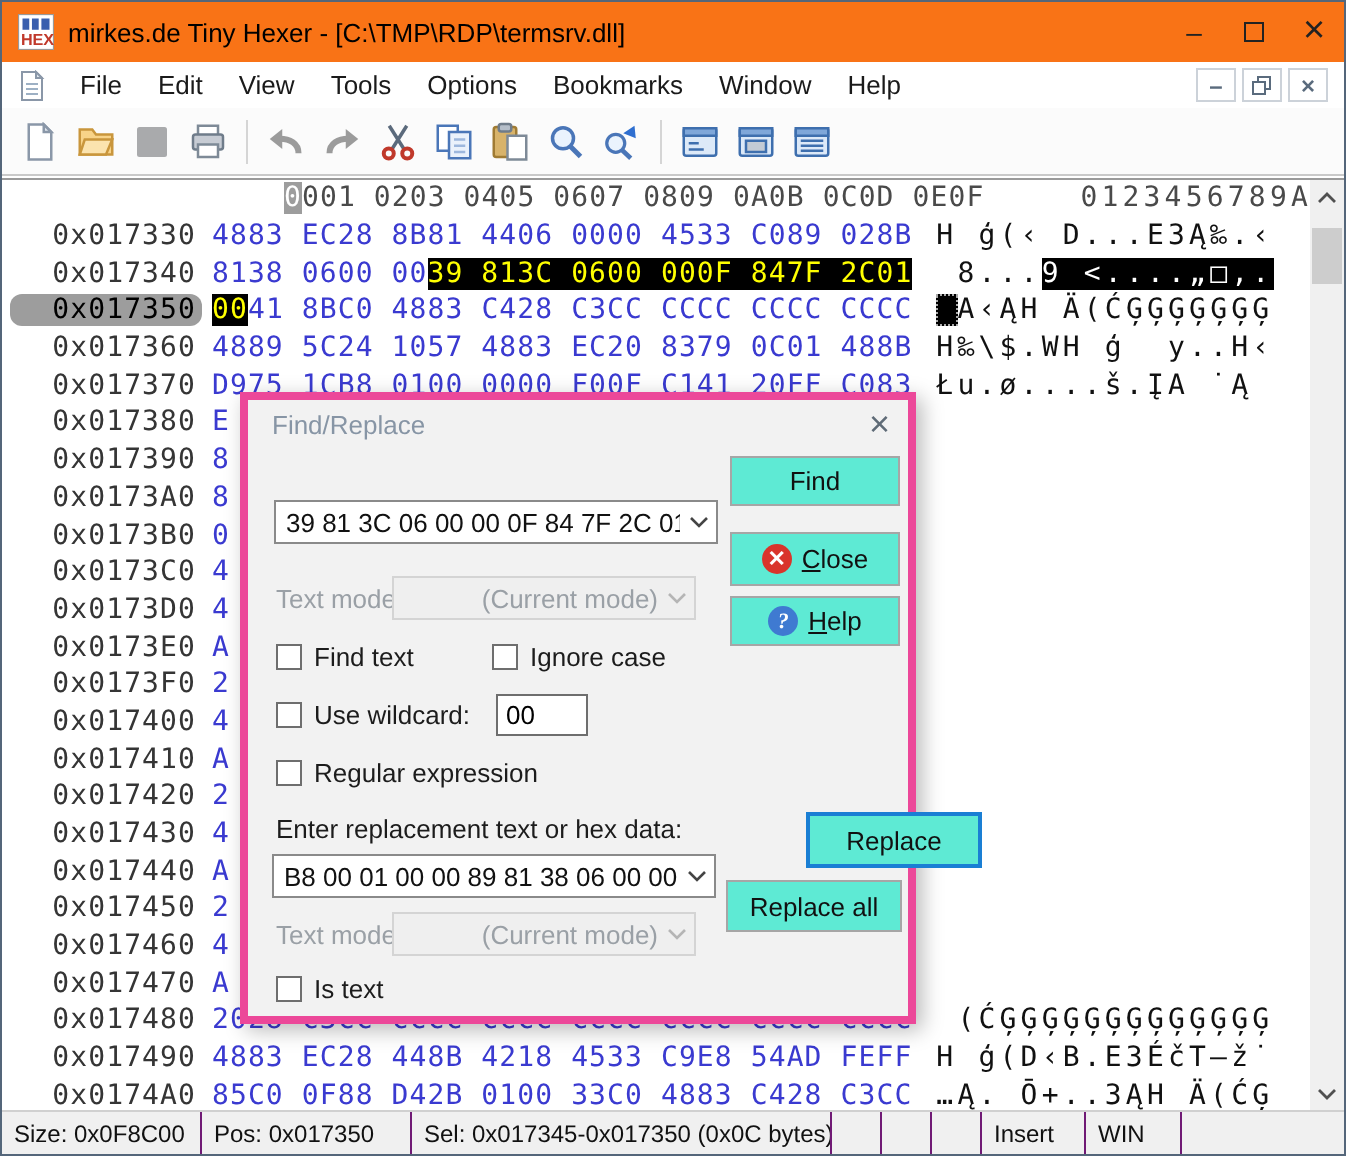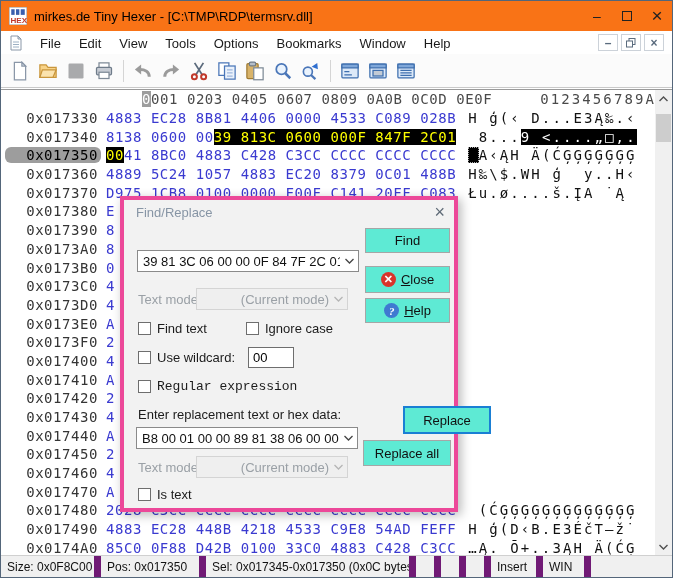--- a/index.html
+++ b/index.html
@@ -43,21 +43,21 @@
   .hexrow.header .hexcol, .hexrow.header .asciicol { color:#4a4a4a;padding-left:36px; }
   .colhl { background:#9d9d9d; color:#fff; }
   
   .vscroll { position:absolute; top:0; right:0; width:17px; bottom:0; background:#f0f0f0; }
   .vs-arrow { position:absolute; left:0; width:17px; height:17px; display:flex; align-items:center; justify-content:center; }
   .vs-arrow svg { width:9px; height:6px; }
   .vs-thumb { position:absolute; left:1px; width:15px; top:24px; height:28px; background:#cdcdcd; }
   
   .statusbar { position:absolute; left:0; right:0; bottom:0; height:22px; background:#f0f0f0; border-top:1px solid #d0d0d0;
                display:flex; font-size:12px; color:#111; }
-  .sb-cell { border-right:7px solid #701a75; padding:4px 0 0 6px; white-space:nowrap; overflow:hidden; }
+  .sb-cell { border-right:1px solid #701a75; padding:4px 0 0 6px; white-space:nowrap; overflow:hidden; }
   .sb-cell:nth-child(1){ width:100px; }
   .sb-cell:nth-child(2){ width:105px; }
   .sb-cell:nth-child(3){ width:210px; }
   .sb-cell:nth-child(4){ width:25px; }
   .sb-cell:nth-child(5){ width:25px; }
   .sb-cell:nth-child(6){ width:25px; }
   .sb-cell:nth-child(7){ width:52px; }
   .sb-cell:nth-child(8){ width:48px; }
   .sb-cell:nth-child(9){ flex:1; border-right:none; }
   
@@ -314,21 +314,21 @@
       <span class="cb-box"></span>
       <span>Ignore case</span>
     </div>
 
     <div class="checkbox" style="left:14px; top:150px;">
       <span class="cb-box"></span>
       <span>Use wildcard:</span>
     </div>
     <input class="textinput" style="left: 124px; top: 147px; width: 46px; height: 21px;" value="00">
 
-    <div class="checkbox" style="left:14px; top:179px;font-family:Liberation Mono, monospace;">
+    <div class="checkbox" style="left:14px; top:179px;">
       <span class="cb-box"></span>
       <span>Regular expression</span>
     </div>
 
     <span class="dlg-label" style="left:14px; top:207px;">Enter replacement text or hex data:</span>
     <div class="combo" style="left:12px; top:227px; width:222px;">
       <span class="val">B8 00 01 00 00 89 81 38 06 00 00 90</span>
       <span class="chev">
           <svg viewBox="0 0 9 6">
             <path d="M0.5 1l4 4 4-4" fill="none" stroke="#444" stroke-width="1.3"></path>

